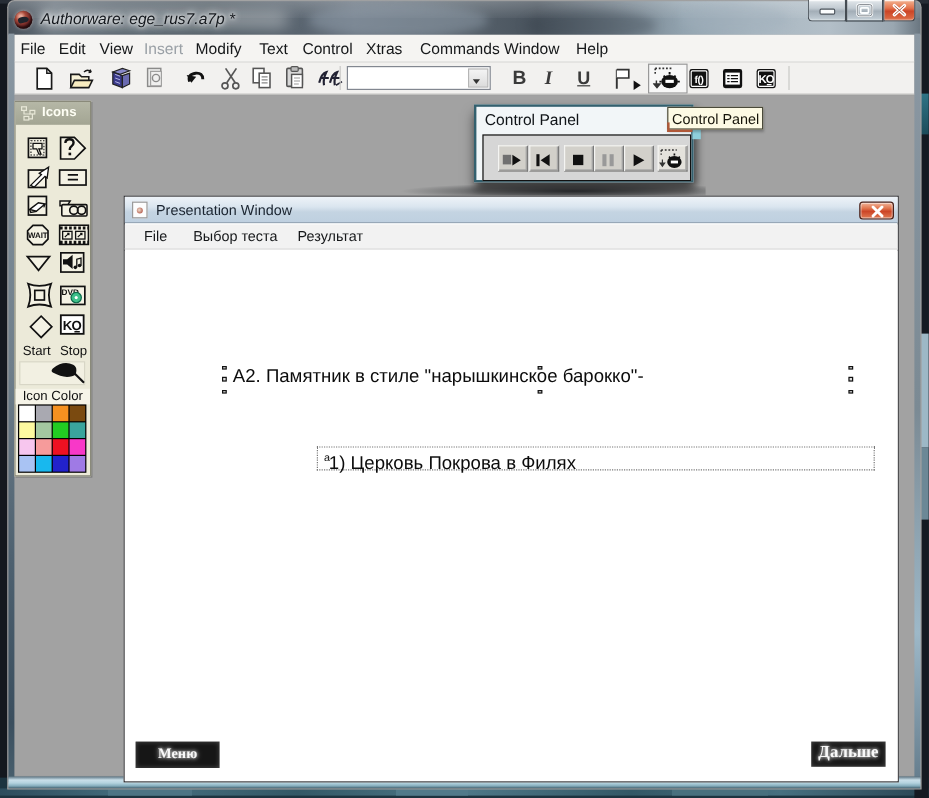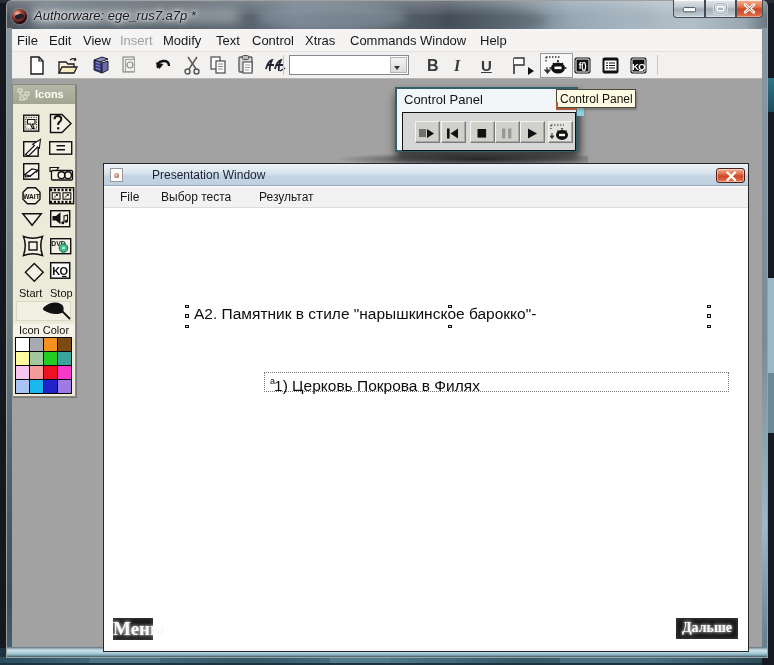--- a/index.html
+++ b/index.html
@@ -91,21 +91,21 @@
   
   #tooltip { left:556px; top:89px; width:80px; height:19px; background:#fdfae4;
      border:1px solid #4a4a3a; font-size:12px; color:#16140a; padding:2px 0 0 3px; box-shadow:1px 2px 2px rgba(0,0,0,0.25); white-space:nowrap; }
 
   
   #pres { left:103px; top:163px; width:646px; height:489px; border:1px solid #28282c;
      background:#fff; }
   #pres-title { position:absolute; left:0; top:0; width:100%; height:22px;
      background:linear-gradient(180deg,#eef3f8 0%,#dae5ef 40%,#c4d4e2 60%,#bfd0e0 100%);
      border-bottom:1px solid #98a8b8; }
-  #pres-title .ptxt { position:absolute; left:26px; top:4px; font-size:12px; color:#1a2430;margin-left:22px; }
+  #pres-title .ptxt { position:absolute; left:26px; top:4px; font-size:12px; color:#1a2430; }
   #pres-ico { position:absolute; left:6px; top:4px; width:13px; height:14px; background:#fdfdfd;
      border:1px solid #9a9a9a; }
   #pres-ico:after { content:""; position:absolute; left:3px; top:4px; width:5px; height:5px;
      background:radial-gradient(circle at 40% 40%, #f0e0d0, #a03020); border-radius:50%; }
   #pres-close { position:absolute; left:612px; top:4px; width:29px; height:15px; border-radius:3px;
      background:linear-gradient(180deg,#f0b49a 0%,#e1764f 35%,#cc4527 55%,#e07a52 100%);
      border:1px solid #4a2018; box-shadow:inset 0 0 0 1px rgba(255,255,255,0.45); }
   #pres-close svg { position:absolute; left:9px; top:2px; }
   #pres-menu { position:absolute; left:0; top:23px; width:100%; height:21px; background:#f2f2f2;
      border-bottom:1px solid #dcdcdc; }
@@ -464,32 +464,32 @@
     <div class="ptxt">Presentation Window</div>
     <div id="pres-close">
         <svg width="11" height="11" viewBox="0 0 11 11">
           <path d="M1.5 1.5 L9 9 M9 1.5 L1.5 9" stroke="#fff" stroke-width="2.4" stroke-linecap="round"></path>
         </svg>
       </div>
   </div>
   <div id="pres-menu">
     <div class="pmitem" style="left:16px;">File</div>
     <div class="pmitem" style="left:57px;">Выбор теста</div>
-    <div class="pmitem" style="left:155px;text-align:center;">Результат</div>
+    <div class="pmitem" style="left:144px;text-align:center;">Результат</div>
   </div>
   <div id="pres-content">
     <div id="qtext">А2. Памятник в стиле "нарышкинское барокко"-</div>
 
     <div class="hnd" style="left:81px;top:95.5px;"></div>
     <div class="hnd" style="left:81px;top:105px;"></div>
     <div class="hnd" style="left:81px;top:115.5px;"></div>
     <div class="hnd" style="left:344px;top:95.5px;"></div>
     <div class="hnd" style="left:344px;top:115.5px;"></div>
     <div class="hnd" style="left:603px;top:95.5px;"></div>
     <div class="hnd" style="left:603px;top:105px;"></div>
     <div class="hnd" style="left:603px;top:115.5px;"></div>
 
     <div class="ans" style="top:162.5px;width:465px;"><sup>a</sup>1) Церковь Покрова в Филях</div>
 
-    <div class="navbtn" style="left:9px;top:409px;width:40px;height:22px;font-size:19px;line-height:21px;">Меню</div>
+    <div class="navbtn" style="left:9px;top:409px;width:70px;height:22px;font-size:12px;line-height:21px;">Меню</div>
     <div class="navbtn" style="left:572px;top:409px;width:62px;height:21px;font-size:14px;line-height:20px;">Дальше</div>
   </div>
 </div>
 
 </body></html>

